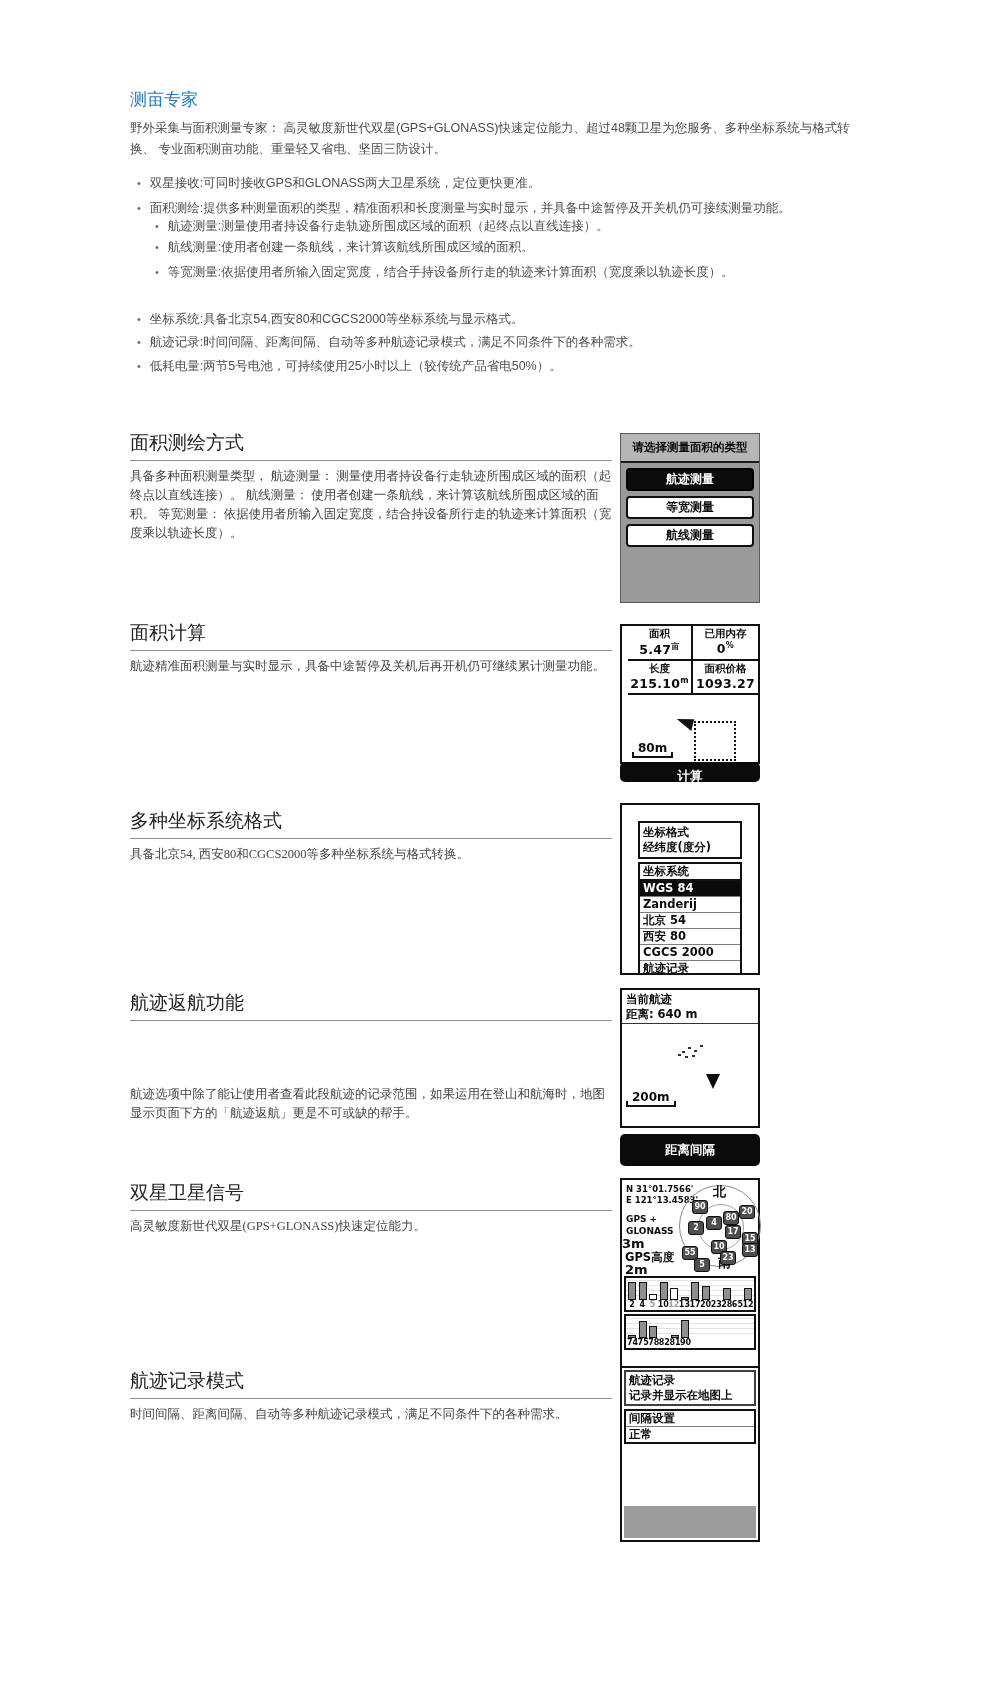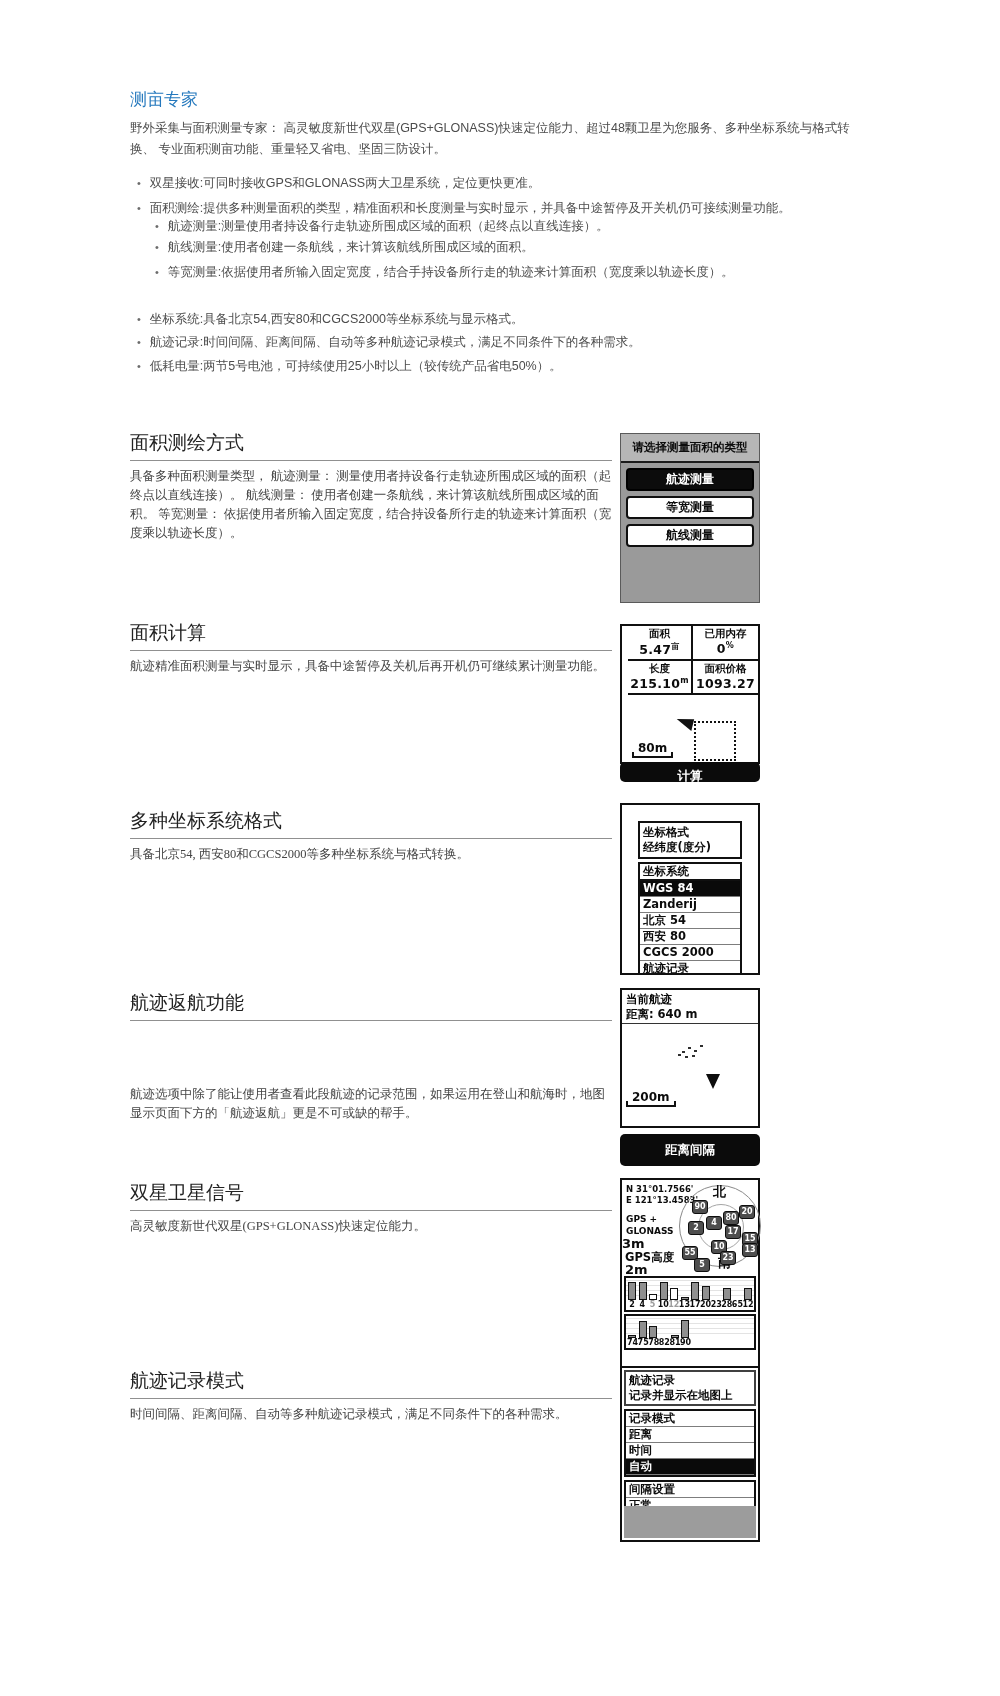--- a/index.html
+++ b/index.html
@@ -321,27 +321,19 @@
     <div class="sec-rule" style="top:1398px"></div>
     <div class="sec-b" style="top:1405px">时间间隔、距离间隔、自动等多种航迹记录模式，满足不同条件下的各种需求。</div>
   </div>
 
   <div class="scr scr6">
     <div class="box6">
       <div>航迹记录</div>
       <div>记录并显示在地图上</div>
     </div>
     <div class="listbox6">
-      <div class="lb6h">记录模式</div>
-      <div id="recModes">
-          <div class="lb6r">距离</div>
-          <div class="lb6r">时间</div>
-          <div class="lb6r sel">自动</div>
-        </div>
-    </div>
-    <div class="listbox6">
       <div class="lb6h">间隔设置</div>
       <div class="lb6r" style="border-bottom:none">正常</div>
     </div>
     <div class="footer6"></div>
   </div>
 
 </div>
 
 </body></html>

